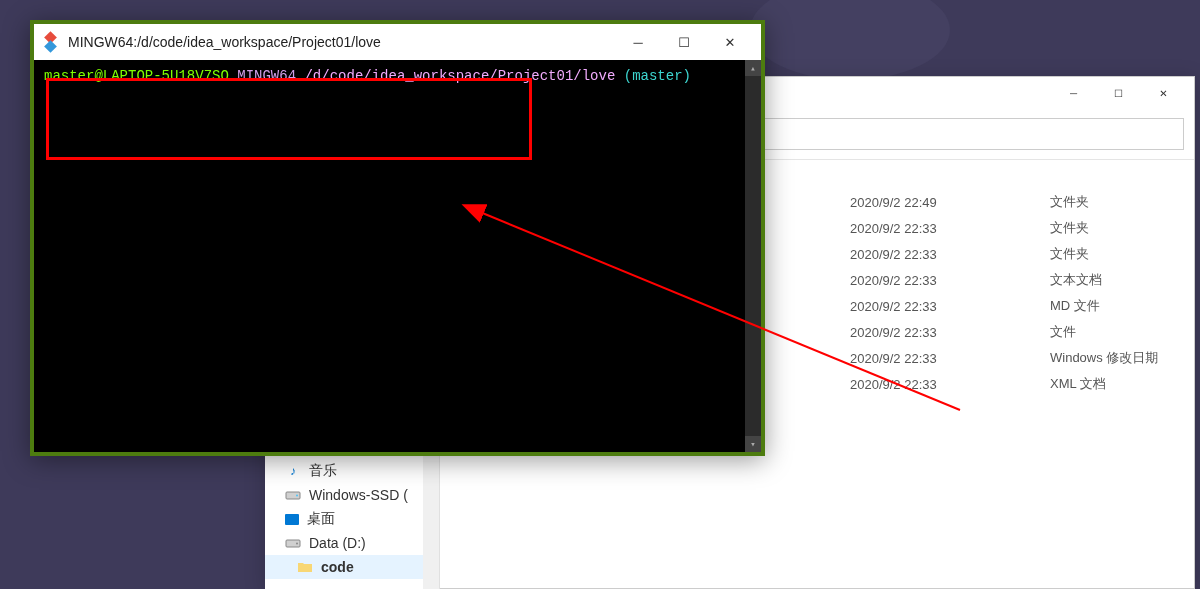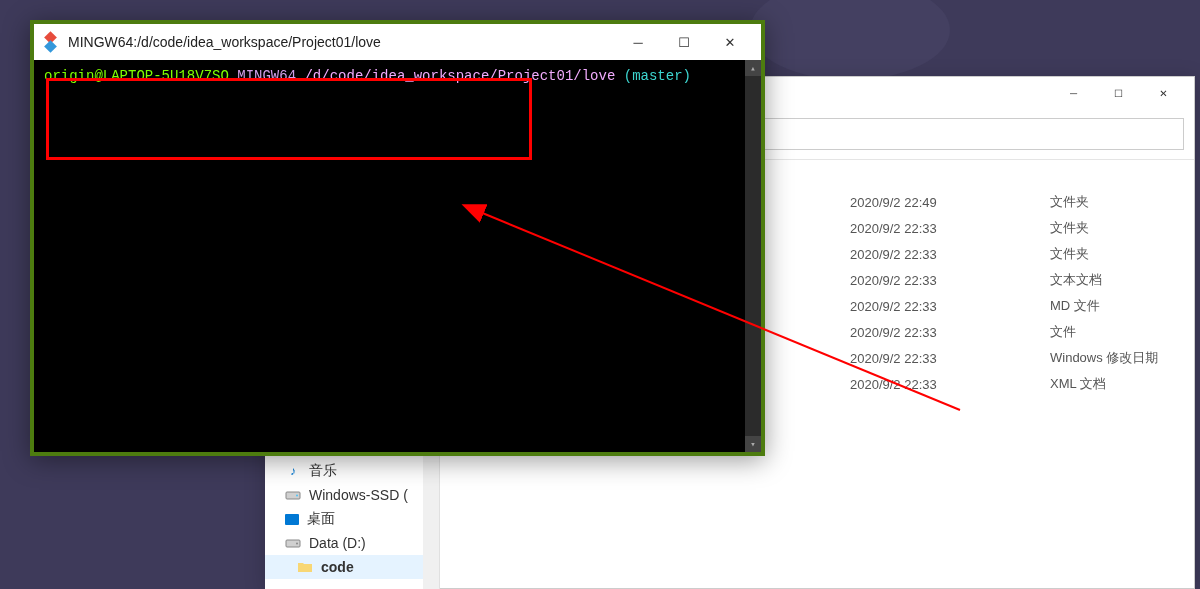--- a/index.html
+++ b/index.html
@@ -347,21 +347,21 @@
       <div class="term-btn">☐</div>
       <div class="term-btn">✕</div>
     </div>
   </div>
   <div class="term-body">
     <div class="term-scrollbar">
       <div class="term-scroll-up">▴</div>
       <div class="term-scroll-down">▾</div>
     </div>
     <div class="prompt-line">
-      <span class="p-user">origin@LAPTOP-5U18V7SO</span>
+      <span class="p-user">master@LAPTOP-5U18V7SO</span>
       <span class="p-host"> <span>MINGW64</span> </span>
       <span class="p-path">/d/code/idea_workspace/Project01/love</span>
       <span class="p-branch"> <span>(master)</span></span>
     </div>
     <div class="red-box"></div>
   </div>
 </div>
 
 <svg class="arrow-svg">
   <defs>

